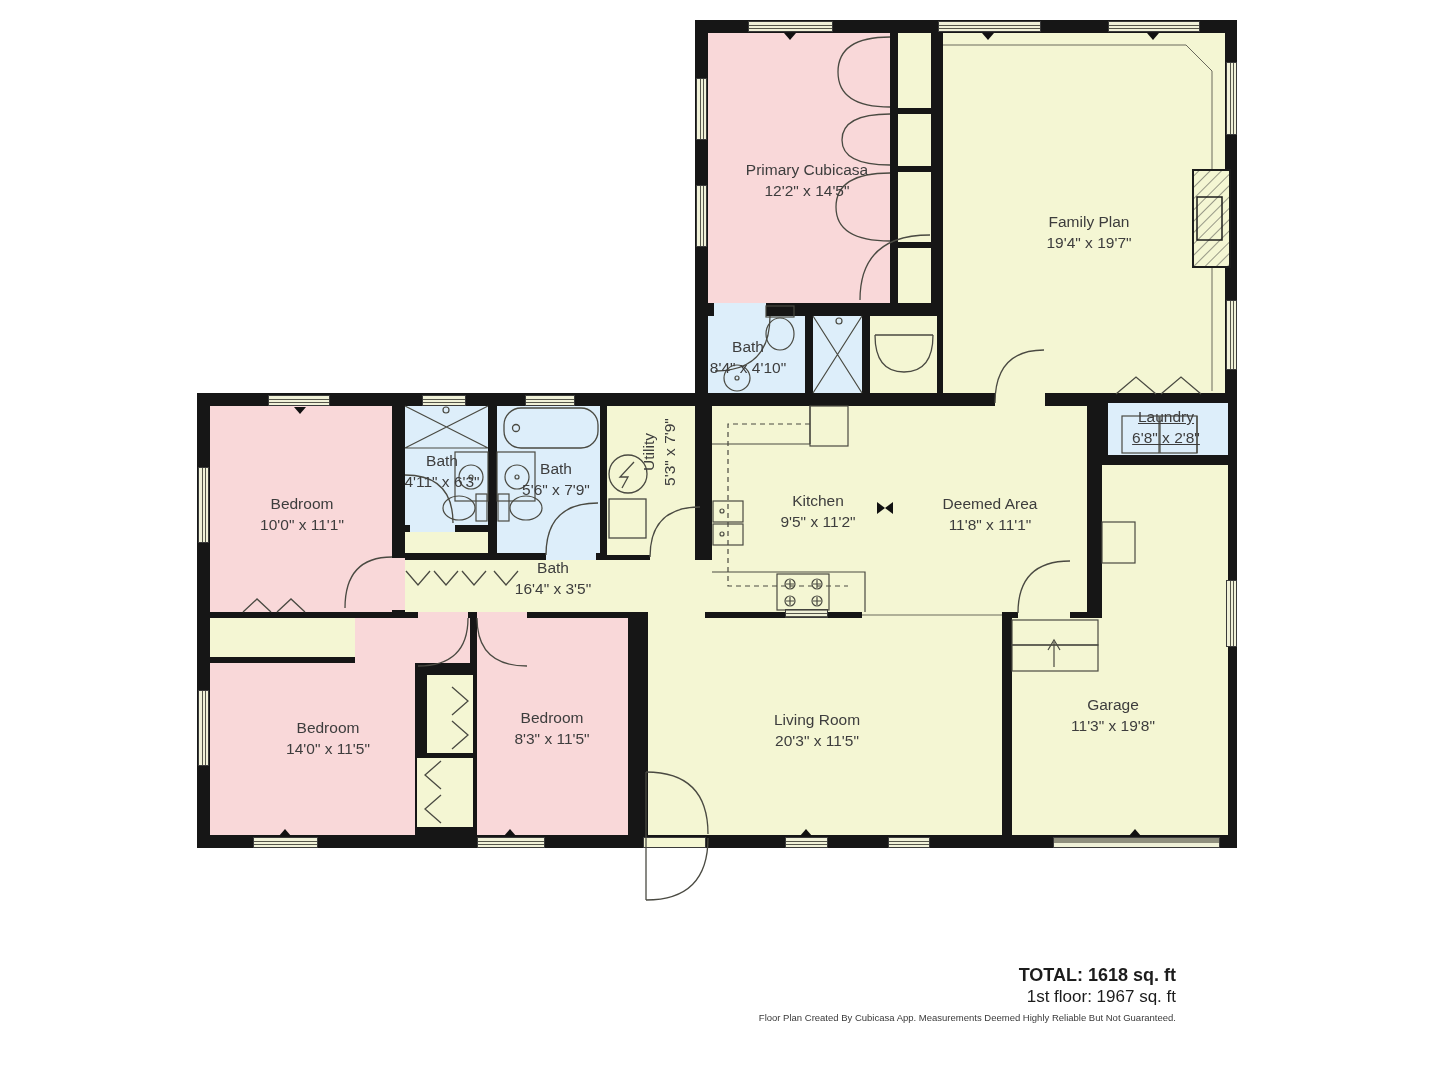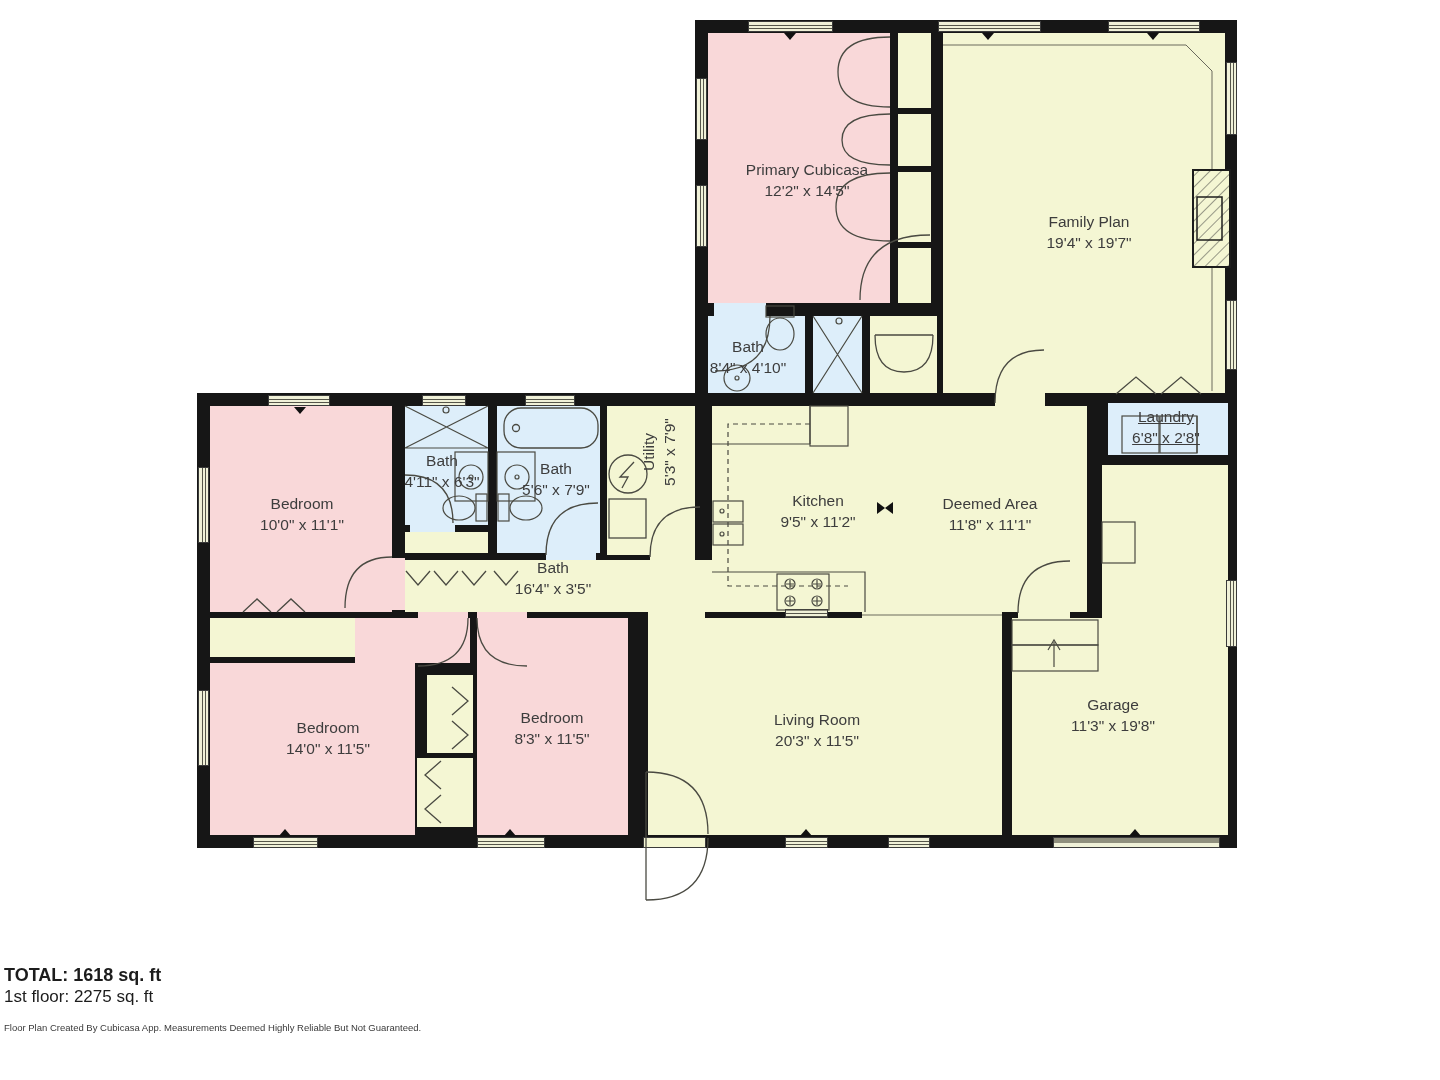--- a/index.html
+++ b/index.html
@@ -21,24 +21,24 @@
   .garage-door{position:absolute;left:1053px;top:837px;width:167px;height:11px;background:#f0f1d8;
       border:1px solid #3a3a3a;box-sizing:border-box;}
   .garage-door::before{content:"";position:absolute;left:0;top:0;width:100%;height:5px;background:#8f8f7d;}
   .threshold{position:absolute;left:643px;top:837px;width:63px;height:11px;background:#f4f6d3;
       border:1px solid #3a3a3a;box-sizing:border-box;}
   svg.overlay{position:absolute;inset:0;pointer-events:none;}
   .lbl{position:absolute;transform:translate(-50%,-50%);text-align:center;font-size:15.5px;
        color:#3d3d3d;line-height:21px;white-space:nowrap;}
   .lbl-rot{position:absolute;transform:translate(-50%,-50%) rotate(-90deg);text-align:center;
        font-size:15.5px;color:#3d3d3d;line-height:21px;white-space:nowrap;}
-  .summary{position:absolute;left:4px;top:964px;width:1160px;text-align:left;color:#1c1c1c;}
+  .summary{position:absolute;left:16px;top:964px;width:1160px;text-align:right;color:#1c1c1c;}
   .sum-total{font-size:18px;font-weight:bold;line-height:22px;}
   .sum-line{font-size:17px;line-height:22px;}
-  .sum-note{font-size:9.5px;color:#3a3a3a;margin-top:14px;}
+  .sum-note{font-size:9.5px;color:#3a3a3a;margin-top:4px;}
 </style>
 </head>
 <body>
 
 <div class="stage">
 <div class="plan">
 
   <div class="wall" style="left:695px;top:20px;width:542px;height:386px;"></div>
   <div class="wall" style="left:197px;top:393px;width:1040px;height:455px;"></div>
 
@@ -292,16 +292,16 @@
     <div>20'3" x 11'5"</div>
   </div>
   <div class="lbl" style="left:1076px;top:715px;margin-left:37px;">
     <div>Garage</div>
     <div>11'3" x 19'8"</div>
   </div>
 </div>
 
 <div class="summary">
   <div class="sum-total">TOTAL: 1618 sq. ft</div>
-  <div class="sum-line">1st floor: 2275 sq. ft</div>
+  <div class="sum-line">1st floor: 1967 sq. ft</div>
   <div class="sum-note">Floor Plan Created By Cubicasa App. Measurements Deemed Highly Reliable But Not Guaranteed.</div>
 </div>
 </div>
 
 </body></html>

